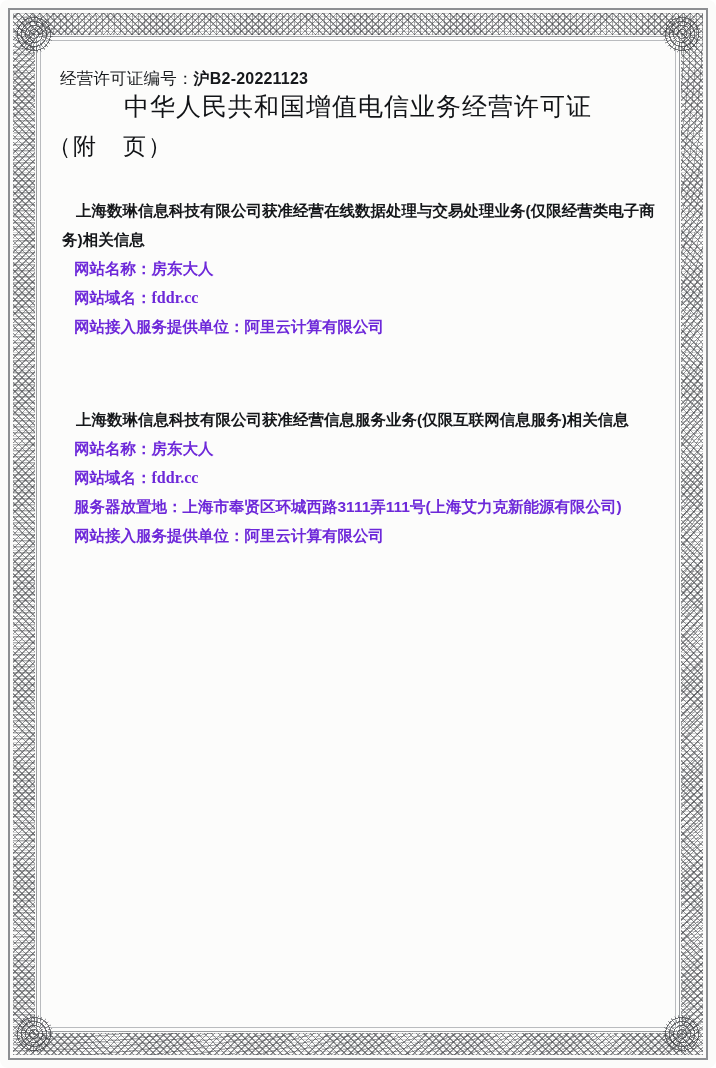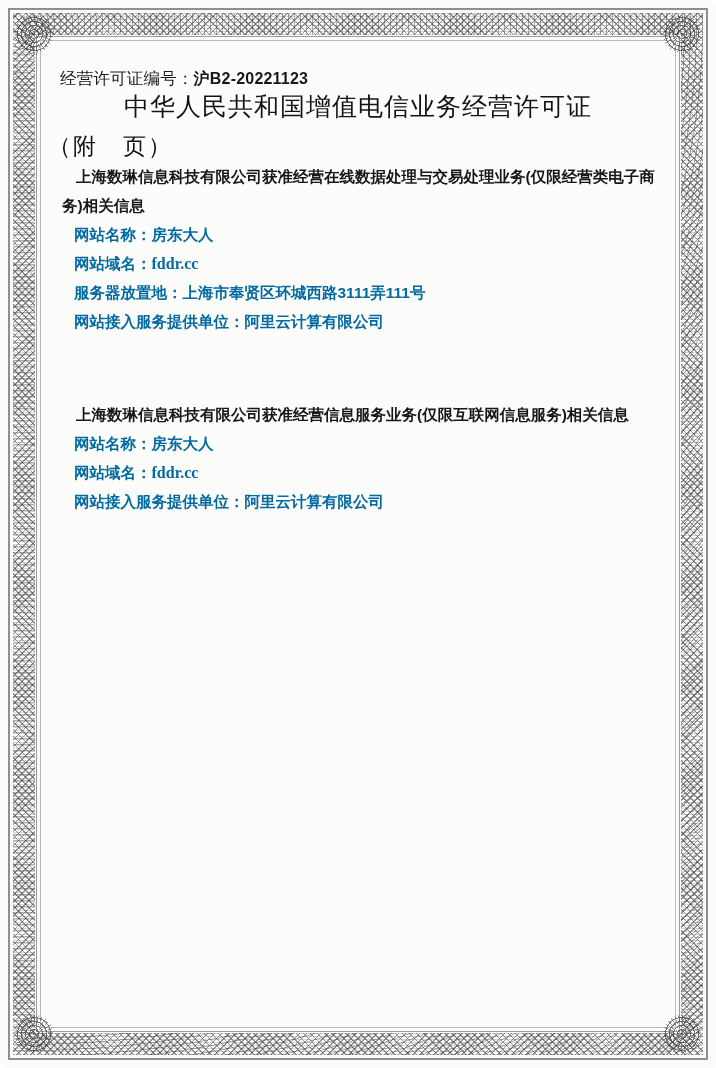--- a/index.html
+++ b/index.html
@@ -124,40 +124,41 @@
   .subtitle {
     text-align: left;
     font-size: 23px;
     font-family: "Liberation Serif", serif;
     letter-spacing: 2px;
     margin-top: 8px;
     color: #111316;
   }
 
   .section {
+    margin-top: 34px;
     padding: 0 6px 0 14px;
   }
   .section + .section {
     margin-top: 64px;
   }
   .section-heading {
     font-family: "Liberation Sans", sans-serif;
     font-weight: bold;
     font-size: 15.5px;
     line-height: 29px;
     text-indent: 14px;
     color: #15171a;
   }
   .field {
     font-family: "Liberation Sans", sans-serif;
     font-weight: bold;
     font-size: 15.5px;
     line-height: 29px;
     margin-left: 12px;
-    color: #0369a1;
+    color: #6d28d9;
   }
   .field .fv {
     font-weight: bold;
   }
   .field .fv.latin {
     font-family: "Liberation Serif", serif;
     font-size: 16px;
   }
 </style>
 </head>
@@ -187,34 +188,34 @@
 
     <div class="section">
       <div class="section-heading">上海数琳信息科技有限公司获准经营在线数据处理与交易处理业务(仅限经营类电子商务)相关信息</div>
       <div class="field">
         <span>网站名称：</span><span class="fv">房东大人</span>
       </div>
       <div class="field">
         <span>网站域名：</span><span class="fv latin">fddr.cc</span>
       </div>
       <div class="field">
-        <span>服务器放置地：</span><span class="fv">上海市奉贤区环城西路3111弄111号</span>
-      </div>
-      <div class="field">
         <span>网站接入服务提供单位：</span><span class="fv">阿里云计算有限公司</span>
       </div>
     </div>
 
     <div class="section">
       <div class="section-heading">上海数琳信息科技有限公司获准经营信息服务业务(仅限互联网信息服务)相关信息</div>
       <div class="field">
         <span>网站名称：</span><span class="fv">房东大人</span>
       </div>
       <div class="field">
         <span>网站域名：</span><span class="fv latin">fddr.cc</span>
       </div>
       <div class="field">
+        <span>服务器放置地：</span><span class="fv">上海市奉贤区环城西路3111弄111号(上海艾力克新能源有限公司)</span>
+      </div>
+      <div class="field">
         <span>网站接入服务提供单位：</span><span class="fv">阿里云计算有限公司</span>
       </div>
     </div>
 
   </div>
 </div>
 
 </body></html>

